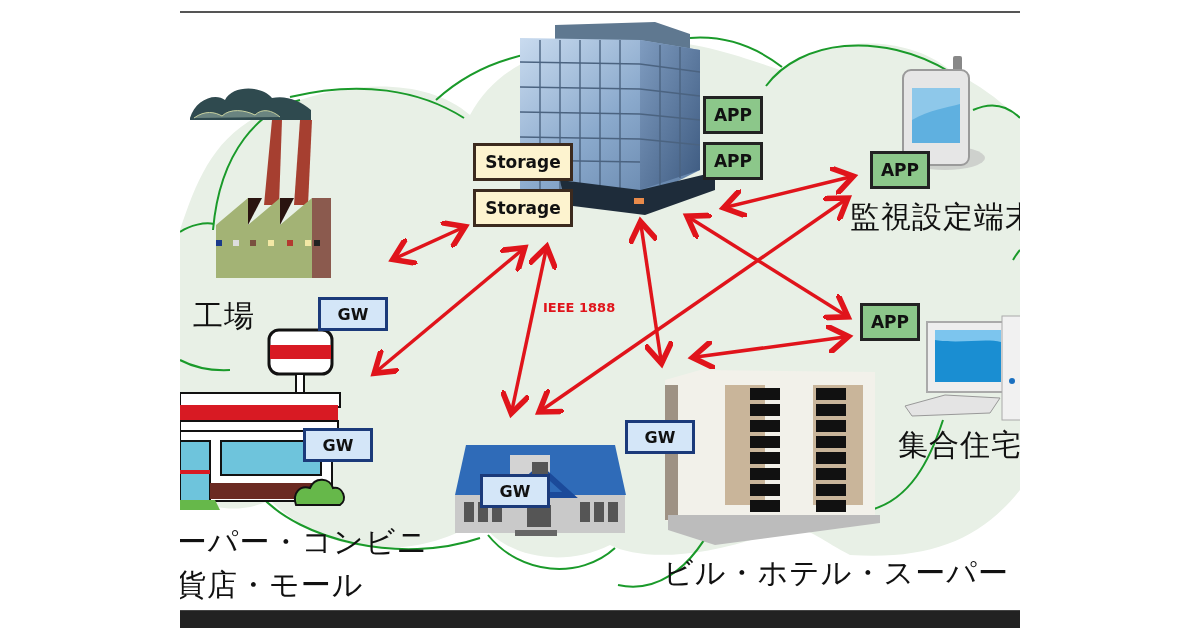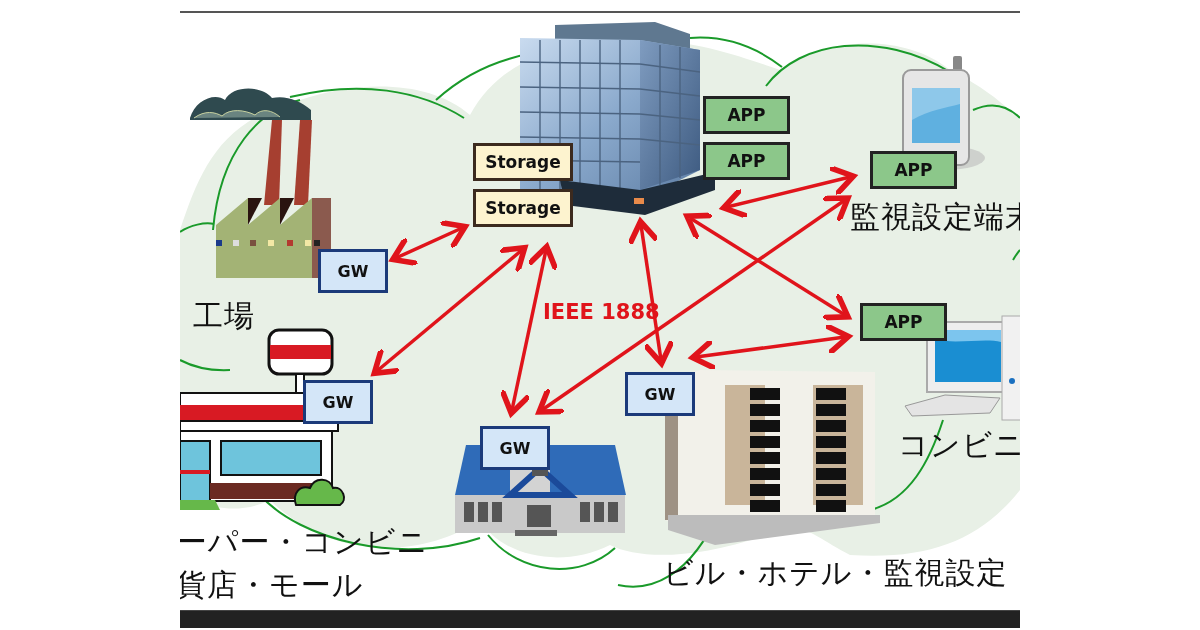--- a/index.html
+++ b/index.html
@@ -3,24 +3,24 @@
 <meta charset="utf-8">
 <style>
   html, body { margin:0; padding:0; background:#ffffff; }
   body { width:1200px; height:630px; position:relative; overflow:hidden; font-family:"DejaVu Sans", sans-serif; }
   #stage { position:absolute; left:0; top:0; width:1200px; height:630px; }
   .frame { position:absolute; left:180px; top:0; width:840px; height:630px; overflow:hidden; background:#fff; }
   .topline { position:absolute; left:180px; top:11px; width:840px; height:2px; background:#555; }
   .bottombar { position:absolute; left:180px; top:610px; width:840px; height:17px; background:#222; border-top:1px solid #444; }
   .tag { position:absolute; font-family:"DejaVu Sans", sans-serif; font-weight:bold; display:flex; align-items:center; justify-content:center; box-sizing:border-box; }
   .tag.storage { background:#fdf3cf; border:3px solid #3c2a1e; color:#111; font-size:17px; width:100px; height:38px; }
-  .tag.app { background:#8cc78a; border:3px solid #222; color:#111; font-size:17px; width:87px; height:38px; }
-  .tag.gw { background:#d4e6f8; border:3px solid #1b3a7a; color:#111; font-size:16px; width:70px; height:44px; }
+  .tag.app { background:#8cc78a; border:3px solid #222; color:#111; font-size:17px; width:60px; height:38px; }
+  .tag.gw { background:#d4e6f8; border:3px solid #1b3a7a; color:#111; font-size:16px; width:70px; height:34px;margin-top:48px; }
   .label { position:absolute; font-family:"DejaVu Sans", sans-serif; color:#111; font-size:30px; white-space:nowrap; letter-spacing:1px; }
-  .proto { position:absolute; font-family:"DejaVu Sans", sans-serif; font-weight:bold; color:#e0141b; font-size:21px; }
+  .proto { position:absolute; font-family:"DejaVu Sans", sans-serif; font-weight:bold; color:#e0141b; font-size:13px; }
 </style>
 </head>
 <body>
 
 <div id="stage">
   <div class="frame">
     <svg width="840" height="630" viewBox="180 0 840 630" style="position:absolute;left:0;top:0">
       <defs>
         <marker id="ah" markerWidth="8" markerHeight="8" refX="5" refY="4" orient="auto-start-reverse" markerUnits="strokeWidth">
           <path d="M0,0 L6,4 L0,8" fill="none" stroke="#e0141b" stroke-width="1.6"></path>
@@ -196,20 +196,20 @@
     <div class="tag gw" style="left:138px;top:249px">GW</div>
     <div class="tag gw" style="left:123px;top:380px">GW</div>
     <div class="tag gw" style="left:300px;top:426px">GW</div>
     <div class="tag gw" style="left:445px;top:372px">GW</div>
 
     <div class="proto" style="left:363px;top:300px">IEEE 1888</div>
 
     <div class="label" style="left:13px;top:296px">工場</div>
     <div class="label" style="left:-35px;top:522px">スーパー・コンビニ</div>
     <div class="label" style="left:-35px;top:565px">百貨店・モール</div>
-    <div class="label" style="left:483px;top:553px">ビル・ホテル・監視設定</div>
+    <div class="label" style="left:483px;top:553px">ビル・ホテル・スーパー</div>
     <div class="label" style="left:670px;top:197px">監視設定端末</div>
-    <div class="label" style="left:718px;top:425px">コンビニ</div>
+    <div class="label" style="left:718px;top:425px">集合住宅</div>
   </div>
 
   <div class="topline"></div>
   <div class="bottombar"></div>
 </div>
 
 </body></html>

